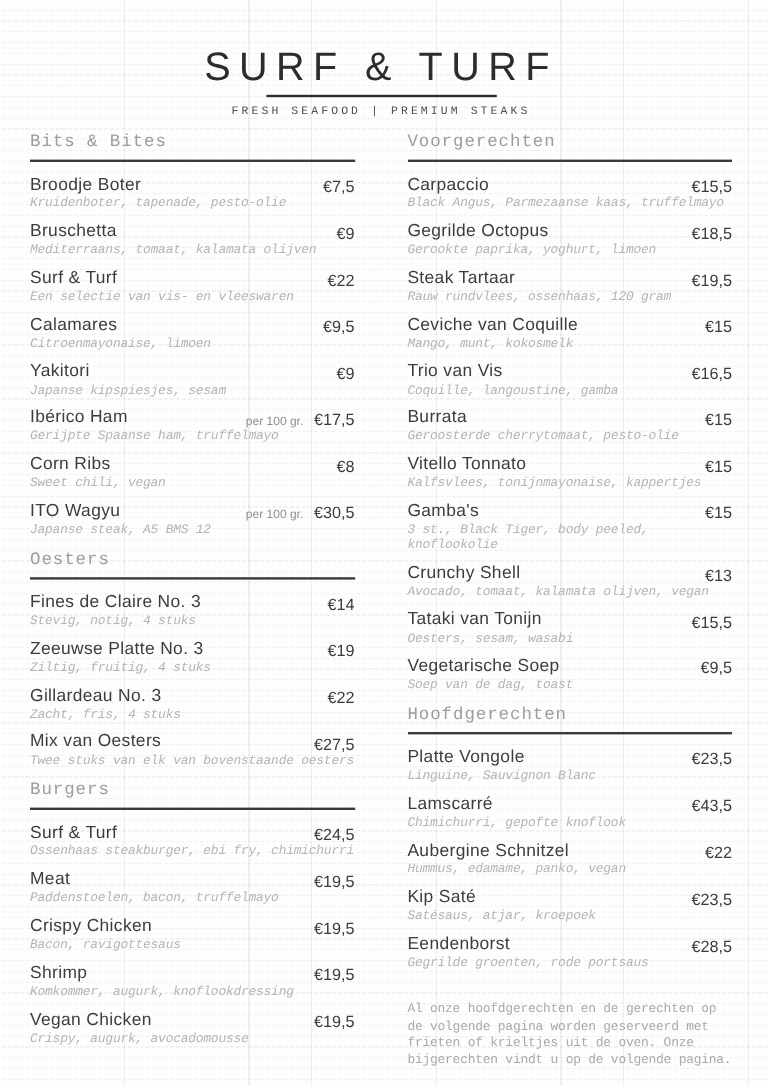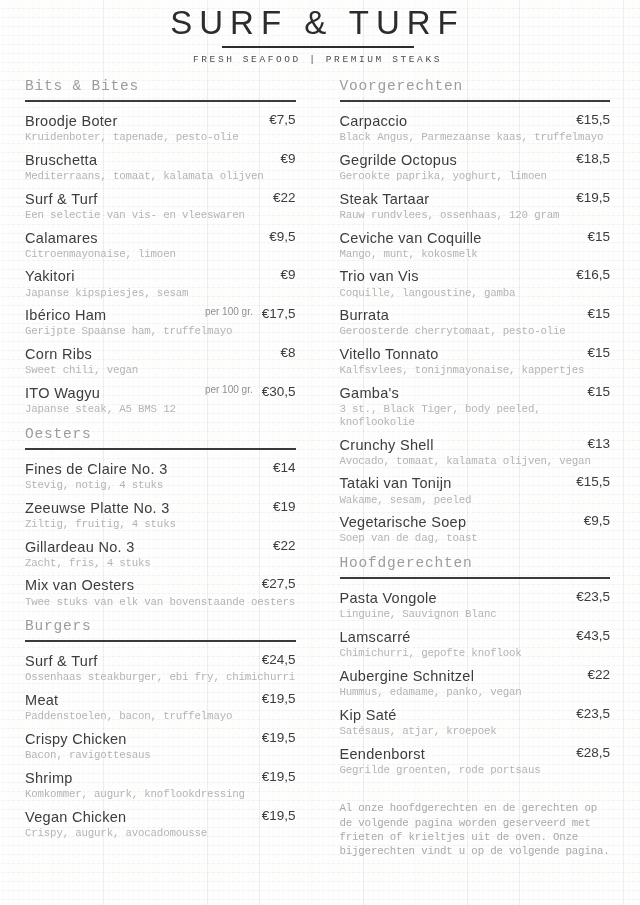--- a/index.html
+++ b/index.html
@@ -8,21 +8,21 @@
     font-family: "Liberation Sans", sans-serif;
     background: #ffffff;
   }
   .paper {
     width: 640px; height: 905px;
     background-color: #fdfdfc;
     background-image:
       repeating-linear-gradient(to right, rgba(255,255,255,0.75) 0 2px, rgba(255,255,255,0) 2px 5px),
       repeating-linear-gradient(to bottom, rgba(0,0,0,0) 0 8px, rgba(110,110,125,0.08) 8px 9px),
       repeating-linear-gradient(to right, rgba(0,0,0,0) 0 51px, rgba(110,110,125,0.10) 51px 52px);
-    padding: 4px 30px 0 25px;
+    padding: 37px 30px 0 25px;
     overflow: hidden;
   }
   
   .menu-header { text-align: center; margin-bottom: 13px; }
   .brand-title {
     font-family: "Liberation Sans", sans-serif;
     font-weight: 300;
     font-size: 33px;
     letter-spacing: 7px;
     color: #2c2c2c;
@@ -50,21 +50,21 @@
     font-weight: normal;
     font-size: 14.5px;
     letter-spacing: 0.8px;
     color: #9c9c9c;
     padding-bottom: 6px;
     border-bottom: 2px solid #3a3a3a;
     margin-bottom: 10px;
   }
   
   .item { margin-bottom: 7px; }
-  .item-row { display: flex; align-items: flex-start; }
+  .item-row { display: flex; align-items: flex-end; }
   .item-name {
     flex: 1;
     font-size: 14.5px;
     letter-spacing: 0.3px;
     color: #3c3c3c;
     line-height: 1.25;
     white-space: nowrap;
   }
   .item-unit {
     font-size: 10px;
@@ -77,20 +77,21 @@
     color: #3c3c3c;
     white-space: nowrap;
   }
   .item-desc {
     font-family: "Liberation Mono", monospace;
     font-size: 10.8px;
     letter-spacing: -0.2px;
     color: #b4b4b4;
     line-height: 1.18;
     margin-top: 1px;
+    font-style: italic;
   }
   
   .column-note {
     font-family: "Liberation Mono", monospace;
     font-size: 10.8px;
     letter-spacing: -0.2px;
     color: #a9a9a9;
     line-height: 1.3;
     margin-top: 25px;
   }
@@ -360,40 +361,40 @@
     </div>
     <div class="item-desc">Avocado, tomaat, kalamata olijven, vegan</div>
   </div>
 
   <div class="item">
     <div class="item-row">
       <span class="item-name">Tataki van Tonijn</span>
 
       <span class="item-price">€15,5</span>
     </div>
-    <div class="item-desc">Wakame, sesam, peeled</div>
+    <div class="item-desc">Oesters, sesam, wasabi</div>
   </div>
 
   <div class="item">
     <div class="item-row">
       <span class="item-name">Vegetarische Soep</span>
 
       <span class="item-price">€9,5</span>
     </div>
     <div class="item-desc">Soep van de dag, toast</div>
   </div>
 </div>
   </section>
 
   <section class="section">
     <h2 class="section-title">Hoofdgerechten</h2>
     <div class="items">
   <div class="item">
     <div class="item-row">
-      <span class="item-name">Pasta Vongole</span>
+      <span class="item-name">Platte Vongole</span>
 
       <span class="item-price">€23,5</span>
     </div>
     <div class="item-desc">Linguine, Sauvignon Blanc</div>
   </div>
 
   <div class="item">
     <div class="item-row">
       <span class="item-name">Lamscarré</span>
 

